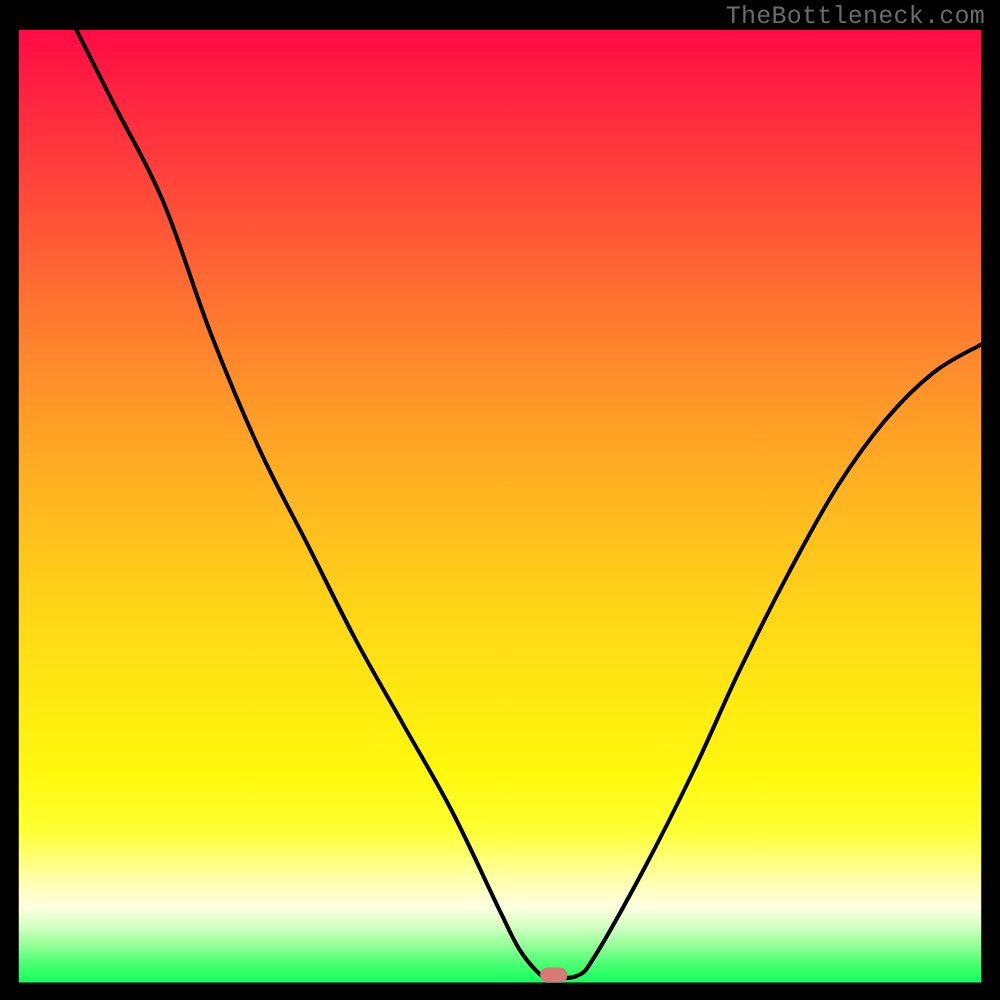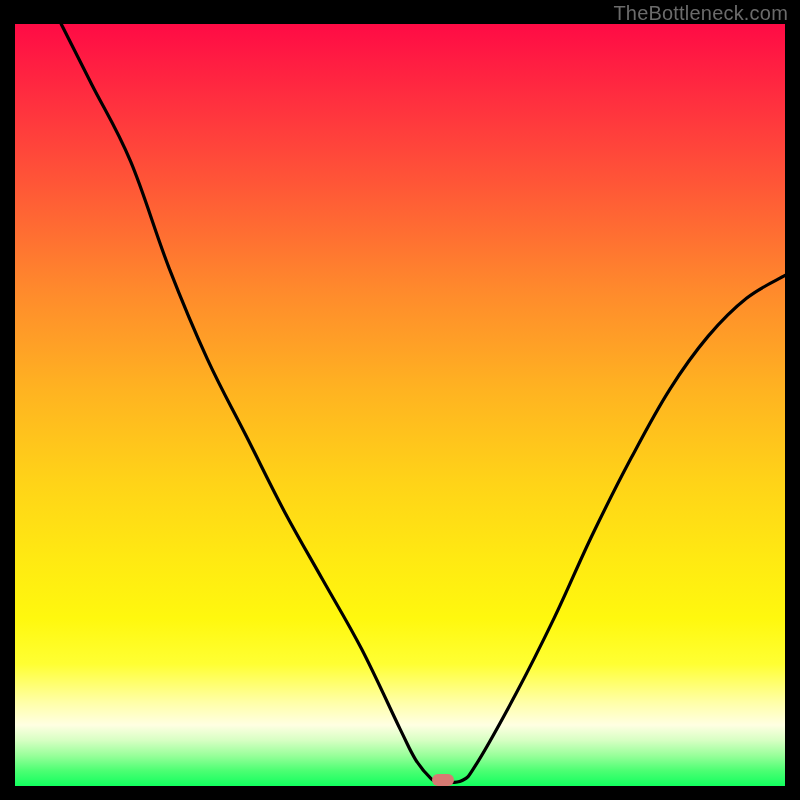--- a/index.html
+++ b/index.html
@@ -9,20 +9,21 @@
     height: 800px;
     background: #000;
     overflow: hidden;
     font-family: Arial, Helvetica, sans-serif;
   }
   .frame {
     position: relative;
     width: 800px;
     height: 560px;
     background: #000;
+    font-family: Liberation Mono, monospace;
   }
   .plot {
     position: absolute;
     left: 15px;
     top: 24px;
     width: 770px;
     height: 762px;
     background: linear-gradient(
       to bottom,
       #ff0b45 0%,

